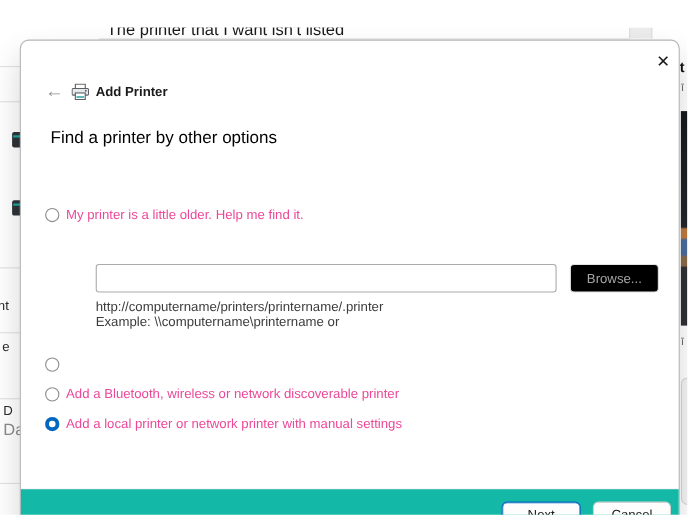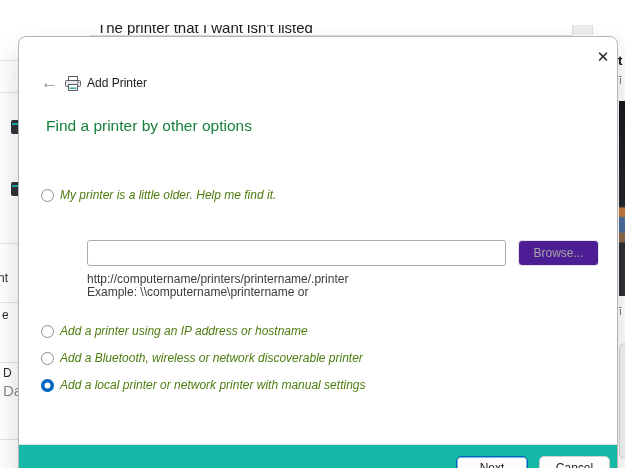--- a/index.html
+++ b/index.html
@@ -27,33 +27,33 @@
 
   
   .dialog{position:absolute;left:18px;top:11px;width:600px;height:446px;background:#fff;
       border:1px solid #b5b5b5;border-radius:8px;box-shadow:0 14px 28px rgba(0,0,0,.16);box-sizing:border-box;}
   .close-btn{position:absolute;left:570px;top:5px;width:28px;height:28px;border:none;background:transparent;
       display:flex;align-items:center;justify-content:center;cursor:pointer;padding:0;}
   .close-btn span{font-size:15px;color:#1a1a1a;line-height:1;}
   .hdr{position:absolute;left:22px;top:36px;display:flex;align-items:center;}
   .back-arrow{font-size:17px;color:#8f8f8f;width:24px;}
   .hdr-printer-icon{display:inline-flex;margin-right:6px;}
-  .hdr-title{font-size:12px;color:#1a1a1a;}
+  .hdr-title{font-size:12px;color:#1a1a1a;font-weight:bold;}
   .page-heading{position:absolute;left:27px;top:80px;font-size:15.5px;}
 
   .radio-row{position:absolute;left:22px;height:16px;display:flex;align-items:center;gap:6px;cursor:pointer;}
   .radio{width:13px;height:13px;border-radius:50%;border:1px solid #8b8b8b;background:#fff;box-sizing:border-box;position:relative;flex:0 0 auto;}
   .radio-row.selected .radio{border:none;}
   .radio-row.selected .radio::after{content:"";position:absolute;inset:0;border-radius:50%;}
-  .radio-label{font-size:12px;color:#4d7c0f;white-space:nowrap;font-style:italic;}
+  .radio-label{font-size:12px;color:#ec4899;white-space:nowrap;}
 
   .shared-input{position:absolute;left:68px;top:203px;width:419px;height:26px;box-sizing:border-box;
       border:1px solid #ababab;border-radius:3px;background:#fff;font-size:12px;padding:0 8px;outline:none;}
   .browse-btn{position:absolute;left:499px;top:203px;width:81px;height:26px;box-sizing:border-box;
-      background:#4c1d95;border:1px solid #e4e4e4;border-radius:4px;font-size:12px;color:#a5a5a5;
+      background:#000000;border:1px solid #e4e4e4;border-radius:4px;font-size:12px;color:#a5a5a5;
       font-family:inherit;}
   .example{position:absolute;left:68px;top:236px;font-size:12px;line-height:13px;color:#3c3c3c;white-space:nowrap;}
 
   .footer{position:absolute;left:0;top:407px;width:100%;height:38px;background:#14b8a6;
       border-top:1px solid #e3e3e3;border-radius:0 0 8px 8px;}
   .btn{position:absolute;top:11px;height:23px;box-sizing:border-box;background:#fdfdfd;border-radius:5px;
       font-size:12px;color:#1a1a1a;font-family:inherit;cursor:pointer;display:flex;align-items:center;justify-content:center;}
   .btn-next{left:437px;width:72px;border:1px solid #0067C0;box-shadow:0 0 0 .5px #0067C0 inset;}
   .btn-cancel{left:520px;width:71px;border:1px solid #d0d0d0;}
 </style>
@@ -100,39 +100,38 @@
           <rect x="3.5" y="0.5" width="9" height="4" fill="#ffffff" stroke="#5a5f64"></rect>
           <rect x="0.5" y="4.5" width="15" height="6" rx="1" fill="#e6e8ea" stroke="#5a5f64"></rect>
           <circle cx="13" cy="6.5" r="0.9" fill="#5a5f64"></circle>
           <rect x="3.5" y="8.5" width="9" height="6" fill="#ffffff" stroke="#5a5f64"></rect>
           <rect x="4.5" y="11.5" width="7" height="1.4" fill="#2aa3a0"></rect>
         </svg>
       </span>
       <span class="hdr-title">Add Printer</span>
     </div>
 
-    <div class="page-heading" style="color: #15803d;">Find a printer by other options</div>
+    <div class="page-heading" style="color: #000000;">Find a printer by other options</div>
 
     <div class="radio-row" style="top:150px">
       <span class="radio"></span>
       <span class="radio-label">My printer is a little older. Help me find it.</span>
     </div>
 
 
     <input class="shared-input" type="text" value="" style="">
     <button class="browse-btn" disabled="">Browse...</button>
 
     <div class="example">
       <div>http://computername/printers/printername/.printer</div>
       <div>Example: \\computername\printername or</div>
     </div>
 
     <div class="radio-row" style="top:286px">
       <span class="radio"></span>
-      <span class="radio-label">Add a printer using an IP address or hostname</span>
     </div>
 
     <div class="radio-row selected" style="top:340px">
       <span class="radio" style="background: rgb(0, 103, 192); box-shadow: rgb(0, 103, 192) 0px 0px 0px 3.5px inset, rgb(255, 255, 255) 0px 0px 0px 7px inset;"></span>
       <span class="radio-label">Add a local printer or network printer with manual settings</span>
     </div>
 
     <div class="radio-row" style="top:313px">
       <span class="radio"></span>
       <span class="radio-label">Add a Bluetooth, wireless or network discoverable printer</span>

